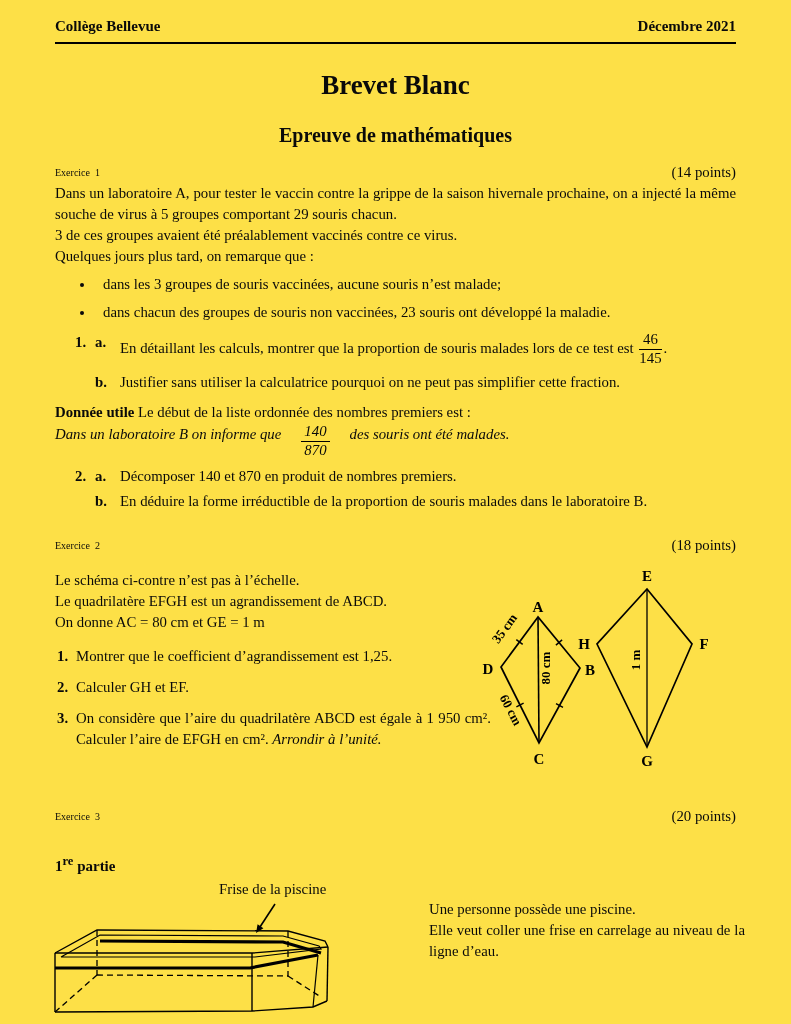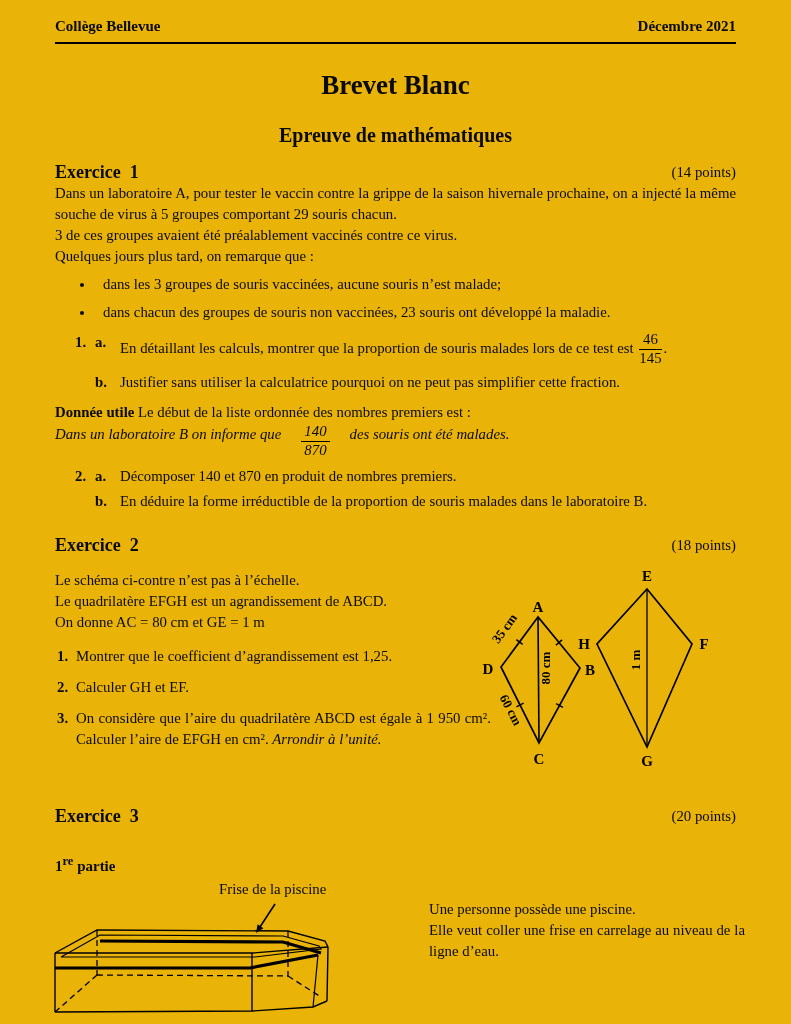--- a/index.html
+++ b/index.html
@@ -1,30 +1,30 @@
 <!DOCTYPE html>
 <html><head>
 <meta charset="utf-8">
 <style>
   * { margin:0; padding:0; box-sizing:border-box; }
   html,body { background:#e8e8e8; }
   .page {
-    width:791px; height:1024px; background:#eab308; color:#0a0a0a;
+    width:791px; height:1024px; background:#fde047; color:#0a0a0a;
     font-family:"Liberation Serif","DejaVu Serif",serif;
     font-size:14.8px; line-height:21px;
     padding:16px 55px 0 55px; position:relative; overflow:hidden;
     margin:0 auto;
   }
   .doc-header { display:flex; justify-content:space-between; align-items:flex-end;
     font-weight:bold; font-size:15px; border-bottom:2px solid #000; padding-bottom:5px; }
   .doc-title { text-align:center; font-weight:bold; font-size:27px; margin-top:26px; line-height:30px; }
   .doc-subtitle { text-align:center; font-weight:bold; font-size:20px; margin-top:23px; line-height:24px; }
 
   .ex-heading { display:flex; justify-content:space-between; }
-  .ex-heading .h-left { font-weight:bold; font-size:18px;text-align:center; }
+  .ex-heading .h-left { font-weight:normal; font-size:10px;text-align:center; }
   .ex1 .ex-heading { margin-top:15px; }
   .just { text-align:justify; }
 
   ul.bullets { margin:6px 0 0 40px; list-style:disc; }
   ul.bullets li { padding-left:8px; margin-top:7px; }
 
   .q-row { display:flex; align-items:center; margin-top:9px; }
   .q-row .q-num { width:40px; padding-left:20px; font-weight:bold; flex:0 0 auto; align-self:flex-start; }
   .q-row .q-letter { width:25px; font-weight:bold; flex:0 0 auto; align-self:flex-start; }
   .q-row .q-body { flex:1 1 auto; }

